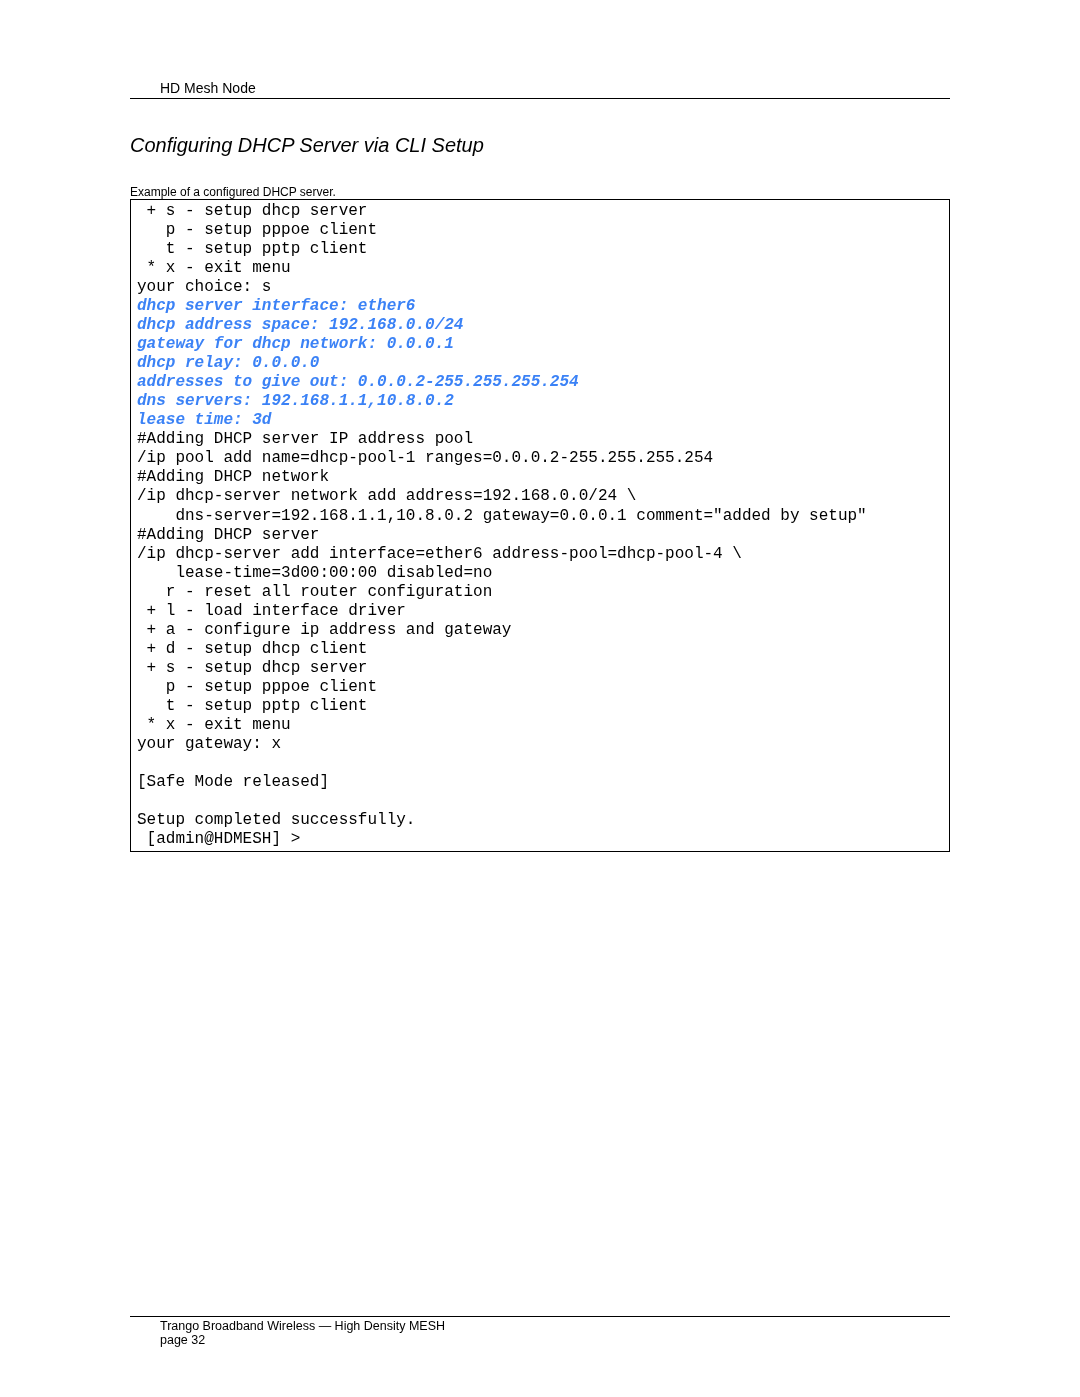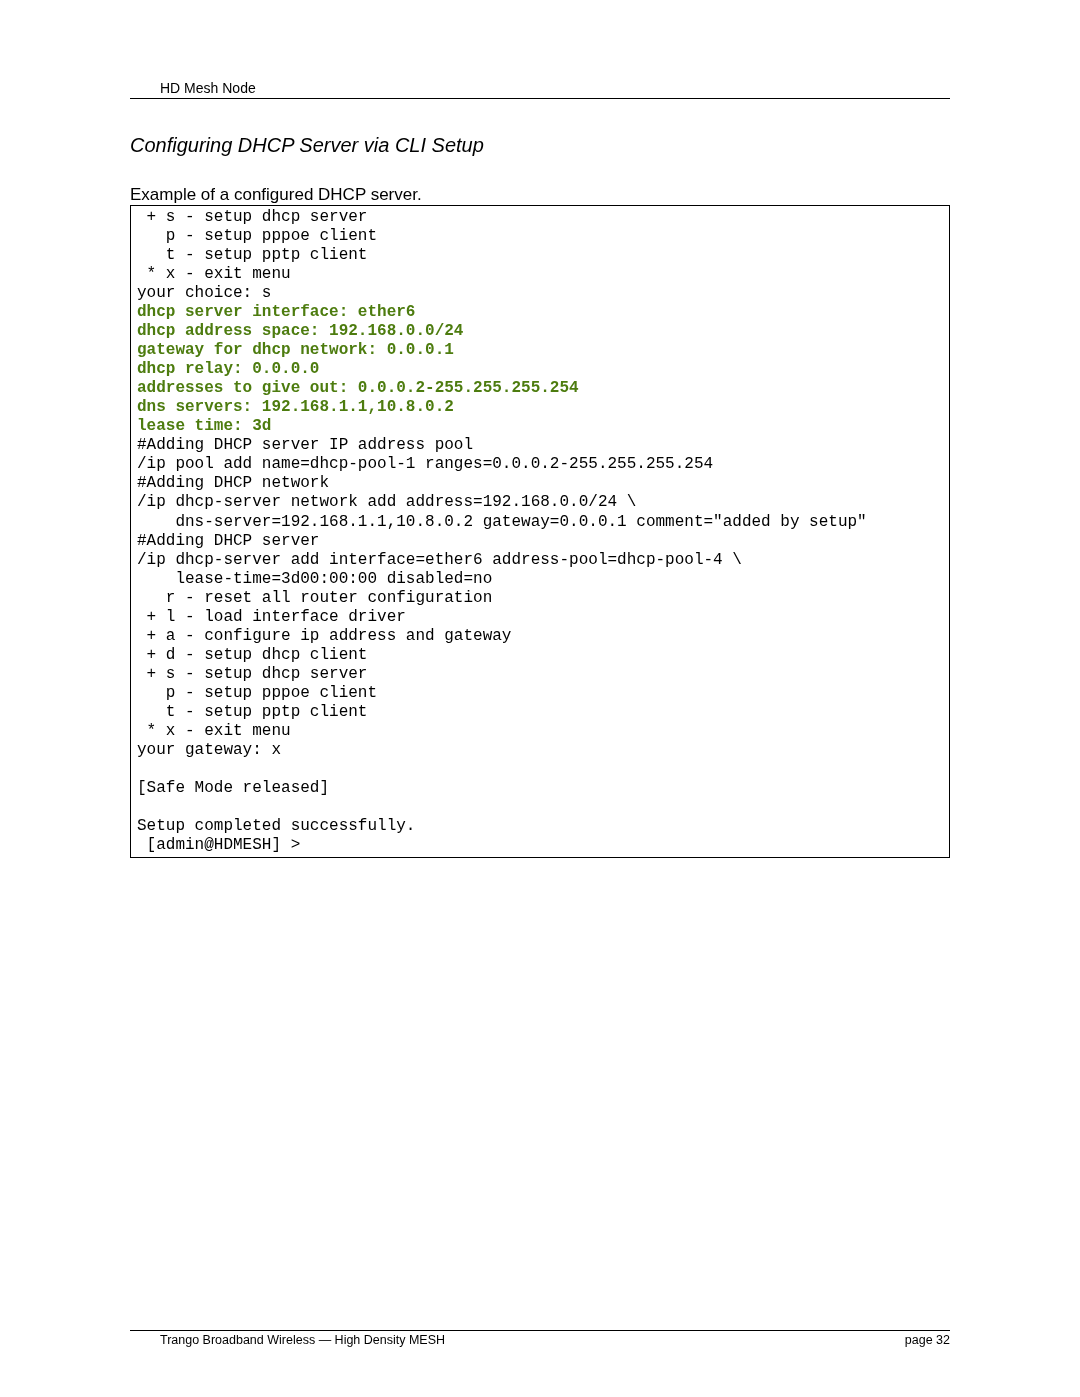--- a/index.html
+++ b/index.html
@@ -44,52 +44,54 @@
     list-style: disc;
     padding-left: 170px;
     margin: 0 0 18px 0;
     font-size: 16px;
     line-height: 1.25;
   }
   .bullet-list li {
     padding-left: 4px;
   }
   .example-label {
-    font-size: 17px;
+    font-size: 12px;
     margin-top: 18px;
     margin-bottom: 0;
   }
   .code-box {
     border: 1px solid #000;
     font-family: "Courier New", Courier, monospace;
     font-size: 16px;
     line-height: 1.19;
     white-space: pre;
     padding: 2px 6px 2px 6px;
     box-sizing: border-box;
     width: 100%;
     overflow: hidden;
   }
   .code-box .highlight {
-    color: #4d7c0f;
+    color: #3b82f6;
     font-weight: bold;
+    font-style: italic;
   }
   .footer-area {
     position: absolute;
     bottom: 50px;
     left: 130px;
     right: 130px;
     border-top: 1.5px solid #000;
     padding-top: 2px;
   }
   .footer-row {
     display: flex;
     justify-content: space-between;
     font-size: 12.5px;
     padding-left: 30px;
+    flex-direction: column;
   }
 </style>
 </head>
 <body>
 
 <div class="page">
 
   <div class="header-area">
     <div class="header-text">HD Mesh Node</div>
   </div>

